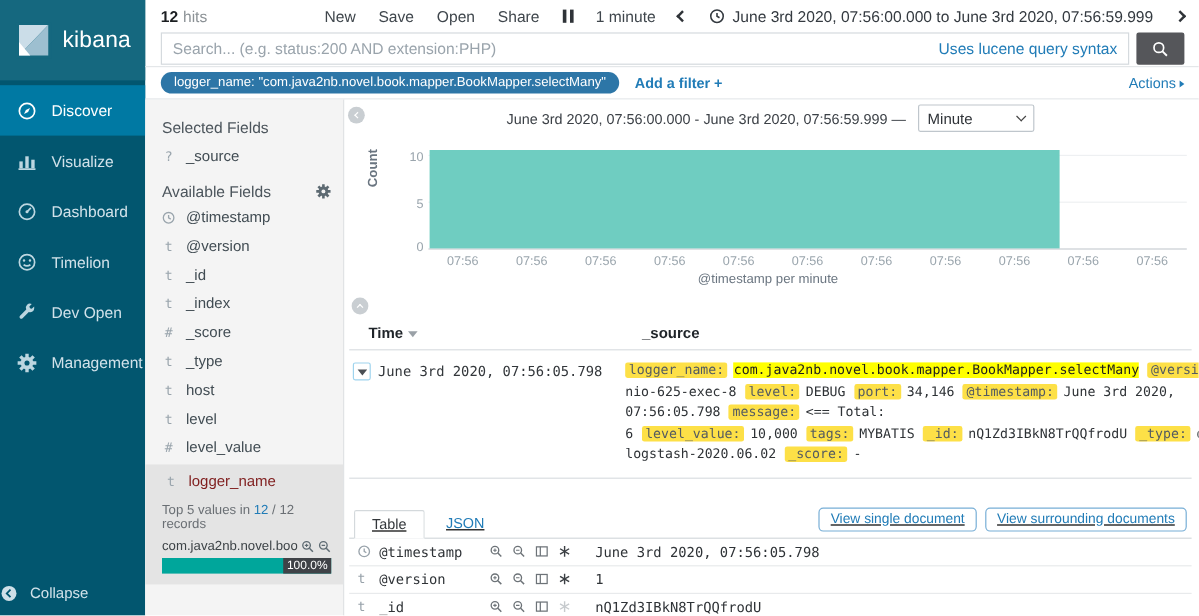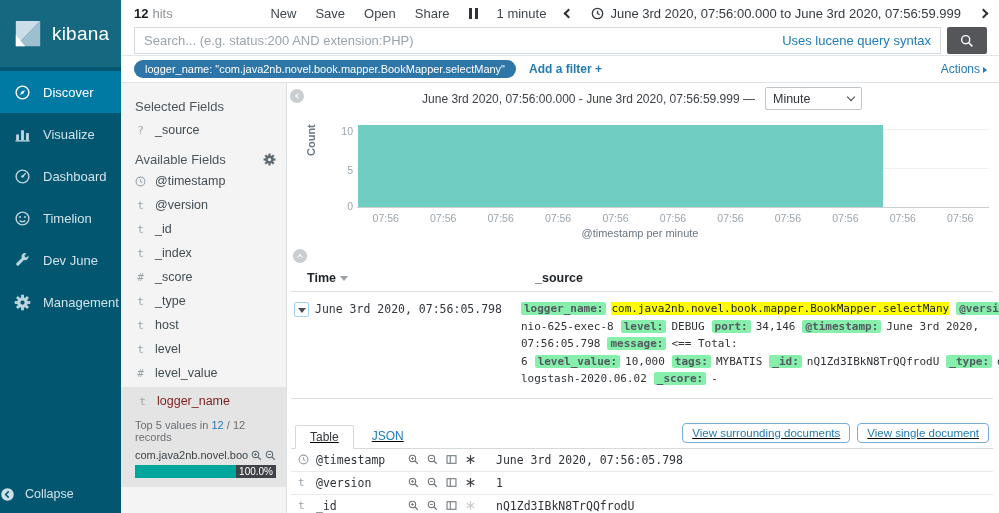--- a/index.html
+++ b/index.html
@@ -89,21 +89,21 @@
   .below-chart { margin:6px 0 0 2px; }
 
   .tbl-head { display:flex; border-bottom:1px solid #dadee1; padding:8px 0 6px 16px; font-size:12.5px; font-weight:bold; color:#1f2429; }
   .tbl-head .time-col { width:228px; display:flex; align-items:center; gap:4px; cursor:pointer; }
   .sort-caret { width:0; height:0; border-top:5px solid #9aa1a7; border-left:4px solid transparent; border-right:4px solid transparent; }
   .doc-row { display:flex; padding:8px 2px 10px 2px; border-bottom:1px solid #dadee1; }
   .expand-btn { width:15px; height:15px; border:1px solid #9fd4ee; border-radius:2px; background:#fff; display:flex; align-items:center; justify-content:center; margin:2px 6px 0 1px; cursor:pointer; flex-shrink:0; }
   .expand-btn i { width:0; height:0; border-top:5px solid #4a4f54; border-left:4px solid transparent; border-right:4px solid transparent; margin-top:1px; }
   .time-val { width:206px; font-family:"DejaVu Sans Mono", monospace; font-size:11.5px; color:#33373b; padding-top:2px; flex-shrink:0; }
   .src-cell { flex:1; font-family:"DejaVu Sans Mono", monospace; font-size:11px; line-height:17.5px; color:#2e3236; min-width:0; }
-  .chip-n { background:#86efac; color:#545b61; padding:0 3px; border-radius:2px; font-weight:bold; }
+  .chip-n { background:#fde047; color:#545b61; padding:0 3px; border-radius:2px; font-weight:normal; }
   .chip-v { margin:0 7px 0 5px; }
   .chip-v.hl { background:#ffff00; color:#1d1d1d; margin-left:5px; }
 
   .tabs-row { display:flex; align-items:flex-end; padding:24px 4px 0 4px; border-bottom:1px solid #d4d9dc;text-decoration:underline; }
   .tab-active { border:1px solid #d4d9dc; border-bottom:1px solid #fff; margin-bottom:-1px; padding:4px 14px; font-size:12px; color:#33373b; background:#fff; border-radius:2px 2px 0 0; cursor:pointer; }
   .tab-link { color:#217cb7; font-size:12px; padding:4px 8px; margin-left:10px; margin-bottom:1px; cursor:pointer; }
   .tabs-row .spacer { flex:1; }
   .doc-btn { border:1px solid #77aed6; color:#217cb7; background:#fff; font-size:11.5px; border-radius:4px; padding:3px 9px; margin:0 0 5px 7px; cursor:pointer; font-family:"Liberation Sans", sans-serif; }
 
   .dtable { }
@@ -204,21 +204,21 @@
             <circle cx="8.5" cy="10" r="1.4" fill="currentColor"></circle>
             <circle cx="15.5" cy="10" r="1.4" fill="currentColor"></circle>
             <path d="M8 15c2.5 1.8 5.5 1.8 8 0" fill="none" stroke="currentColor" stroke-width="2"></path>
           </svg>
         <span>Timelion</span>
       </div>
       <div class="nav-item">
         <svg viewBox="0 0 24 24">
             <path d="M20.5 6.8a4.8 4.8 0 01-6.4 4.5l-7.3 7.3a2.1 2.1 0 11-3-3l7.3-7.3A4.8 4.8 0 0117.6 2l-2.8 2.8.7 2.1 2.1.7 2.8-2.8c.1.6.1 1.3.1 2z" fill="currentColor"></path>
           </svg>
-        <span>Dev June</span>
+        <span>Dev Open</span>
       </div>
       <div class="nav-item">
         <svg viewBox="0 0 24 24">
             <g stroke="currentColor" stroke-width="4">
               <line x1="12" y1="1" x2="12" y2="23"></line>
               <line x1="1" y1="12" x2="23" y2="12"></line>
               <line x1="4.2" y1="4.2" x2="19.8" y2="19.8"></line>
               <line x1="19.8" y1="4.2" x2="4.2" y2="19.8"></line>
             </g>
             <circle cx="12" cy="12" r="7.5" fill="currentColor"></circle>
@@ -428,22 +428,22 @@
           <span class="time-val">June 3rd 2020, 07:56:05.798</span>
           <div class="src-cell">
             <span class="chip-n">logger_name:</span><span class="chip-v hl">com.java2nb.novel.book.mapper.BookMapper.selectMany</span><span class="chip-n">@version:</span><span class="chip-v">http-nio-625-exec-8</span><span class="chip-n">level:</span><span class="chip-v">DEBUG</span><span class="chip-n">port:</span><span class="chip-v">34,146</span><span class="chip-n">@timestamp:</span><span class="chip-v">June 3rd 2020, 07:56:05.798</span><span class="chip-n">message:</span><span class="chip-v">&lt;== Total: 6</span><span class="chip-n">level_value:</span><span class="chip-v">10,000</span><span class="chip-n">tags:</span><span class="chip-v">MYBATIS</span><span class="chip-n">_id:</span><span class="chip-v">nQ1Zd3IBkN8TrQQfrodU</span><span class="chip-n">_type:</span><span class="chip-v">doc</span><span class="chip-v">springboot-logstash-2020.06.02</span><span class="chip-n">_score:</span><span class="chip-v">-</span>
           </div>
         </div>
 
         <div class="tabs-row">
           <span class="tab-active">Table</span>
           <span class="tab-link">JSON</span>
           <span class="spacer"></span>
+          <button class="doc-btn">View single document</button>
           <button class="doc-btn">View surrounding documents</button>
-          <button class="doc-btn">View single document</button>
         </div>
 
         <div class="dtable">
           <div class="drow">
             <span class="dtype">
                 <svg viewBox="0 0 16 16">
                   <use href="#i-clock"></use>
                 </svg>
               </span>
             <span class="dname">@timestamp</span>

